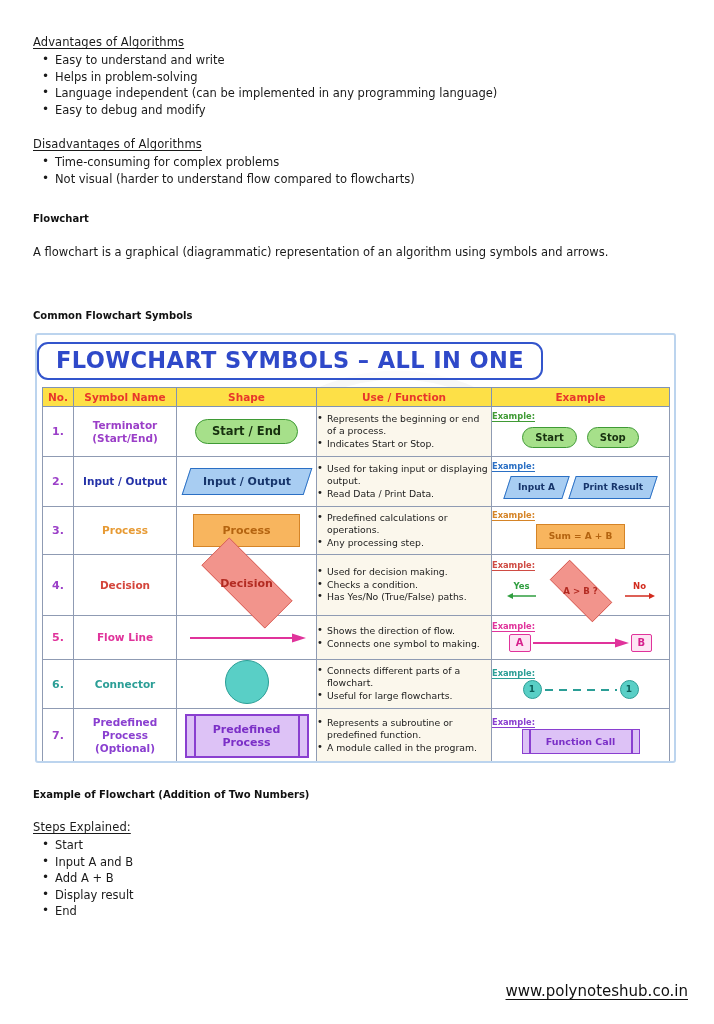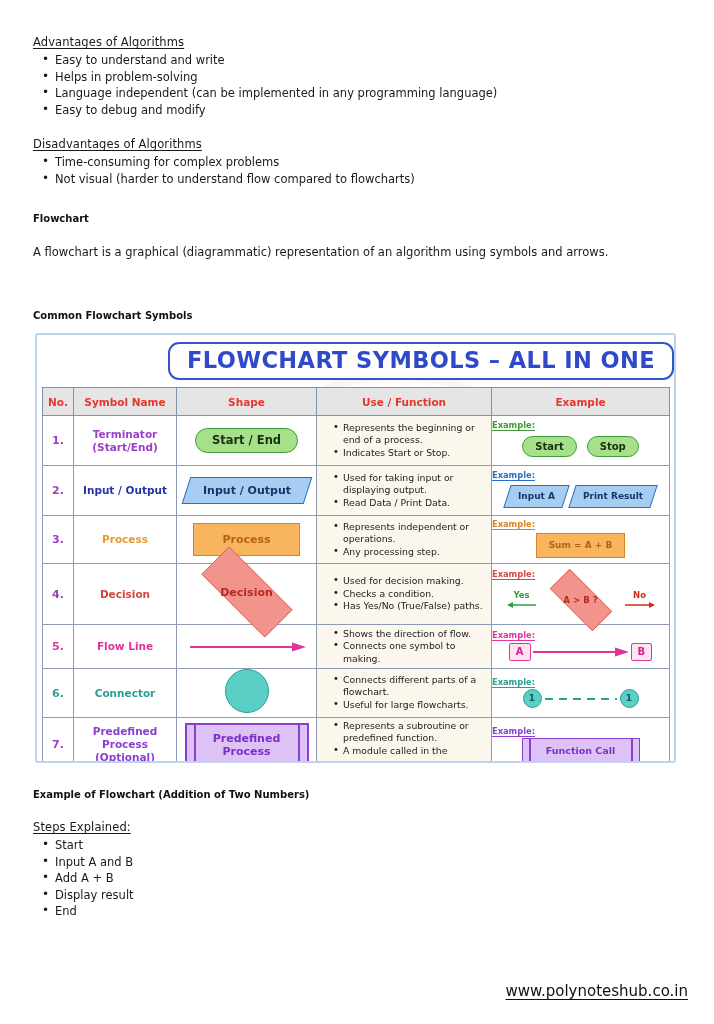--- a/index.html
+++ b/index.html
@@ -44,21 +44,21 @@
     border: 2px solid #bcd4ee;
     border-radius: 3px;
     overflow:hidden;
   }
   .poster-watermark{
     position:absolute; left:150px; top:10px; width:420px; height:410px;
     pointer-events:none; opacity:.20;
   }
   .poster-title-wrap{
     position:absolute; left:0; right:0; top:7px;
-    display:flex; justify-content:flex-end;
+    display:flex; justify-content:flex-start;
   }
   .poster-title{
     border:2.2px solid #3355cc; border-radius:11px;
     padding: 3px 17px 5px 17px;
     color:#2f49c9;
     font-family:"DejaVu Sans", sans-serif;
     font-weight:bold; font-size:22.5px; letter-spacing:.4px;
     background:rgba(255,255,255,.65);
     white-space:nowrap;
   }
@@ -69,44 +69,44 @@
     border-collapse: collapse;
     table-layout: fixed;
     background: transparent;
   }
   table.symtab th, table.symtab td{
     border: 1px solid #8f9bb3;
     padding:0;
     vertical-align: middle;
   }
   table.symtab thead th{
-    background:#e5e5e5;
+    background:#fde047;
     color:#e8362b;
     font-weight:bold;
     font-size:10.5px;
-    height: 28px;
+    height: 19px;
     text-align:center;
     border-color:#7f93b5;
   }
   .c-no{ width:31px; }
   .c-name{ width:103px; }
   .c-shape{ width:140px; }
   .c-use{ width:175px; }
   .c-ex{ width:178px; }
 
   td.no{ text-align:center; font-weight:bold; font-size:11px; }
   td.name{ text-align:center; font-weight:bold; font-size:10.5px; line-height:13px; }
   td.shape{ text-align:center; background:#ffffff; }
   td.use{ background:#fbf7ec; padding:4px 4px 4px 6px; }
   td.ex{ background:#ffffff; padding:3px 5px 4px 6px; }
 
   td.use ul{ list-style:none; margin:0; padding:0; }
   td.use li{
     font-size:9.3px; color:#1b1b1b; line-height:12.2px;
-    position:relative; padding-left:10px; margin:0 0 .5px 16px;
+    position:relative; padding-left:10px; margin:0 0 .5px 0;
   }
   td.use li::before{
     content:"\2022"; position:absolute; left:0; top:-1px; font-size:10px;
   }
   .ex-label{
     font-size:8.3px; font-weight:bold; text-decoration:underline;
     text-underline-offset:1.5px; display:block; margin-bottom:1px;
   }
   .ex-row{ display:flex; align-items:center; justify-content:center; gap:10px; height:30px;}
 
@@ -300,21 +300,21 @@
         </tr>
 
         <tr style="height:48px;">
           <td class="no" style="color:#9b3fc8">3.</td>
           <td class="name" style="color:#e79a33">Process</td>
           <td class="shape">
             <span class="sh-proc">Process</span>
           </td>
           <td class="use">
             <ul>
-              <li>Represents independent or operations.</li>
+              <li>Predefined calculations or operations.</li>
               <li>Any processing step.</li>
             </ul>
           </td>
           <td class="ex">
             <span class="ex-label" style="color:#d58427">Example:</span>
             <div class="ex-row">
               <span class="sh-proc sm">Sum = A + B</span>
             </div>
           </td>
         </tr>

